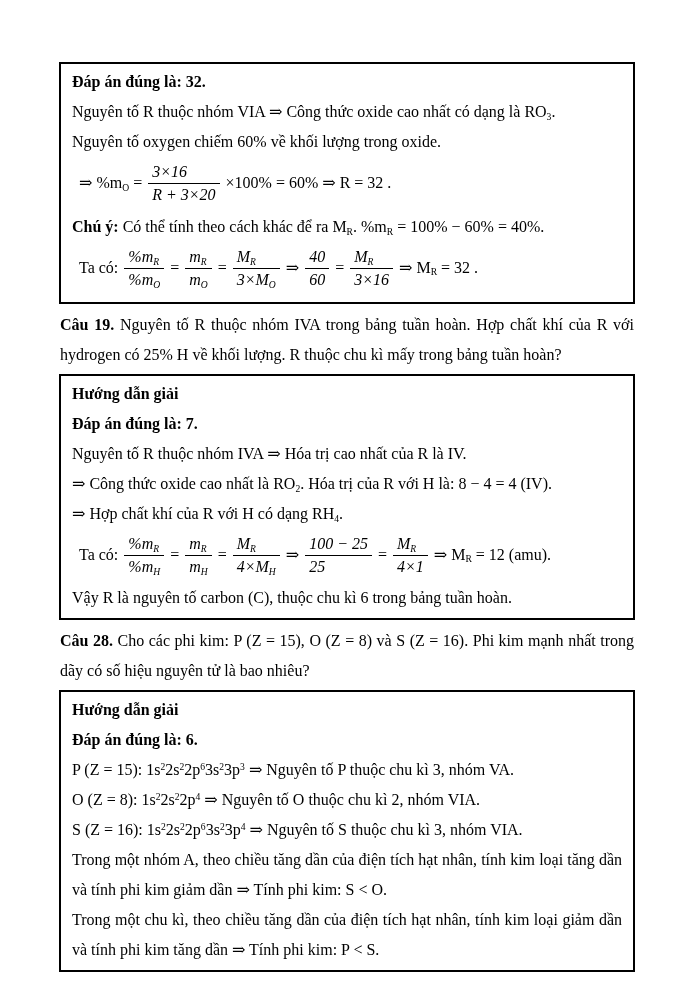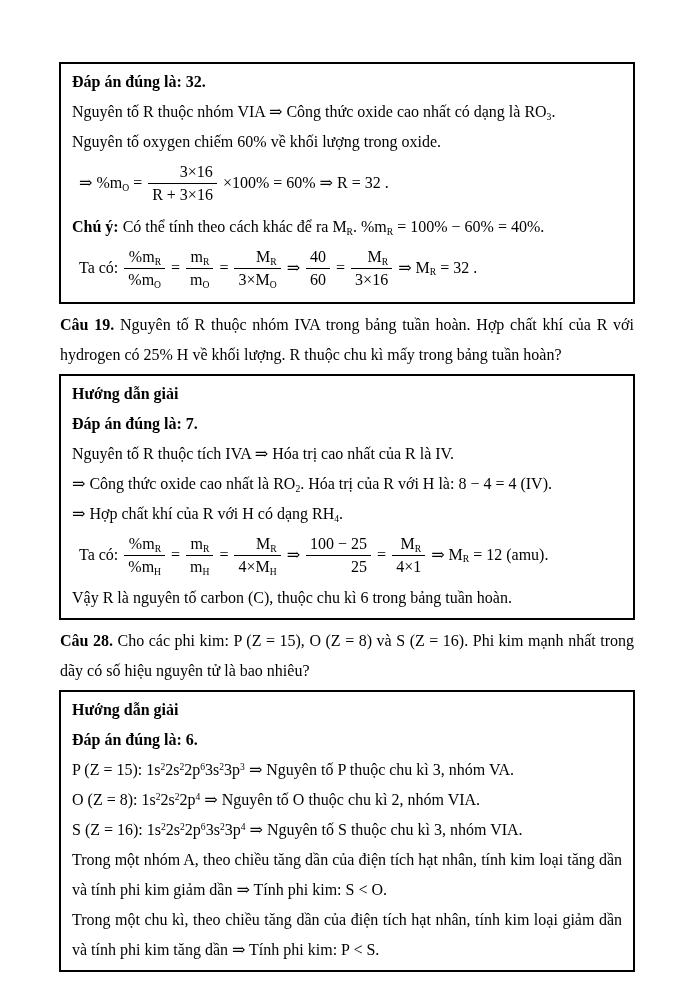--- a/index.html
+++ b/index.html
@@ -37,23 +37,24 @@
   }
   p.formula-line {
     text-align: left;
     padding: 5px 0 6px 0;
     line-height: 1.25;
     margin-left: 7px;
   }
   .frac {
     display: inline-block;
     vertical-align: middle;
-    text-align: right;
+    text-align: left;
     margin: 0 2px;
     line-height: 1.15;
+    font-style: italic;
   }
   .frac .num {
     display: block;
     padding: 1px 4px 2px 4px;
     border-bottom: 1px solid #000000;
   }
   .frac .den {
     display: block;
     padding: 2px 4px 1px 4px;
   }
@@ -74,31 +75,31 @@
   b { font-weight: bold; }
 </style>
 </head>
 <body>
 
 <div class="page" style="background: rgb(255, 255, 255); border-radius: 20px;">
     <div class="box" style="border-color: rgb(0, 0, 0);">
       <p class="line answer-line"><b>Đáp án đúng là: 32.</b></p>
       <p class="line body-line">Nguyên tố R thuộc nhóm VIA ⇒ Công thức oxide cao nhất có dạng là RO<sub>3</sub>.</p>
       <p class="line body-line">Nguyên tố oxygen chiếm 60% về khối lượng trong oxide.</p>
-      <p class="line formula-line">⇒ %m<sub>O</sub> = <span class="frac"><span class="num">3×16</span><span class="den">R + 3×16</span></span> ×100% = 60% ⇒ R = 32 .</p>
+      <p class="line formula-line">⇒ %m<sub>O</sub> = <span class="frac"><span class="num">3×16</span><span class="den">R + 3×20</span></span> ×100% = 60% ⇒ R = 32 .</p>
       <p class="line note-line"><b>Chú ý:</b> Có thể tính theo cách khác để ra M<sub>R</sub>. %m<sub>R</sub> = 100% − 60% = 40%.</p>
       <p class="line formula-line">Ta có: <span class="frac"><span class="num">%m<sub>R</sub></span><span class="den">%m<sub>O</sub></span></span> = <span class="frac"><span class="num">m<sub>R</sub></span><span class="den">m<sub>O</sub></span></span> = <span class="frac"><span class="num">M<sub>R</sub></span><span class="den">3×M<sub>O</sub></span></span> ⇒ <span class="frac"><span class="num">40</span><span class="den">60</span></span> = <span class="frac"><span class="num">M<sub>R</sub></span><span class="den">3×16</span></span> ⇒ M<sub>R</sub> = 32 .</p>
     </div>
     <div class="question-block">
       <p class="line question-line"><b>Câu 19.</b> Nguyên tố R thuộc nhóm IVA trong bảng tuần hoàn. Hợp chất khí của R với hydrogen có 25% H về khối lượng. R thuộc chu kì mấy trong bảng tuần hoàn?</p>
     </div>
     <div class="box" style="border-color: rgb(0, 0, 0);">
       <p class="line heading-line"><b>Hướng dẫn giải</b></p>
       <p class="line answer-line"><b>Đáp án đúng là: 7.</b></p>
-      <p class="line body-line">Nguyên tố R thuộc tích IVA ⇒ Hóa trị cao nhất của R là IV.</p>
+      <p class="line body-line">Nguyên tố R thuộc nhóm IVA ⇒ Hóa trị cao nhất của R là IV.</p>
       <p class="line body-line">⇒ Công thức oxide cao nhất là RO<sub>2</sub>. Hóa trị của R với H là: 8 − 4 = 4 (IV).</p>
       <p class="line body-line">⇒ Hợp chất khí của R với H có dạng RH<sub>4</sub>.</p>
       <p class="line formula-line">Ta có: <span class="frac"><span class="num">%m<sub>R</sub></span><span class="den">%m<sub>H</sub></span></span> = <span class="frac"><span class="num">m<sub>R</sub></span><span class="den">m<sub>H</sub></span></span> = <span class="frac"><span class="num">M<sub>R</sub></span><span class="den">4×M<sub>H</sub></span></span> ⇒ <span class="frac"><span class="num">100 − 25</span><span class="den">25</span></span> = <span class="frac"><span class="num">M<sub>R</sub></span><span class="den">4×1</span></span> ⇒ M<sub>R</sub> = 12 (amu).</p>
       <p class="line conclusion-line">Vậy R là nguyên tố carbon (C), thuộc chu kì 6 trong bảng tuần hoàn.</p>
     </div>
     <div class="question-block">
       <p class="line question-line"><b>Câu 28.</b> Cho các phi kim: P (Z = 15), O (Z = 8) và S (Z = 16). Phi kim mạnh nhất trong dãy có số hiệu nguyên tử là bao nhiêu?</p>
     </div>
     <div class="box" style="border-color: rgb(0, 0, 0);">
       <p class="line heading-line"><b>Hướng dẫn giải</b></p>

